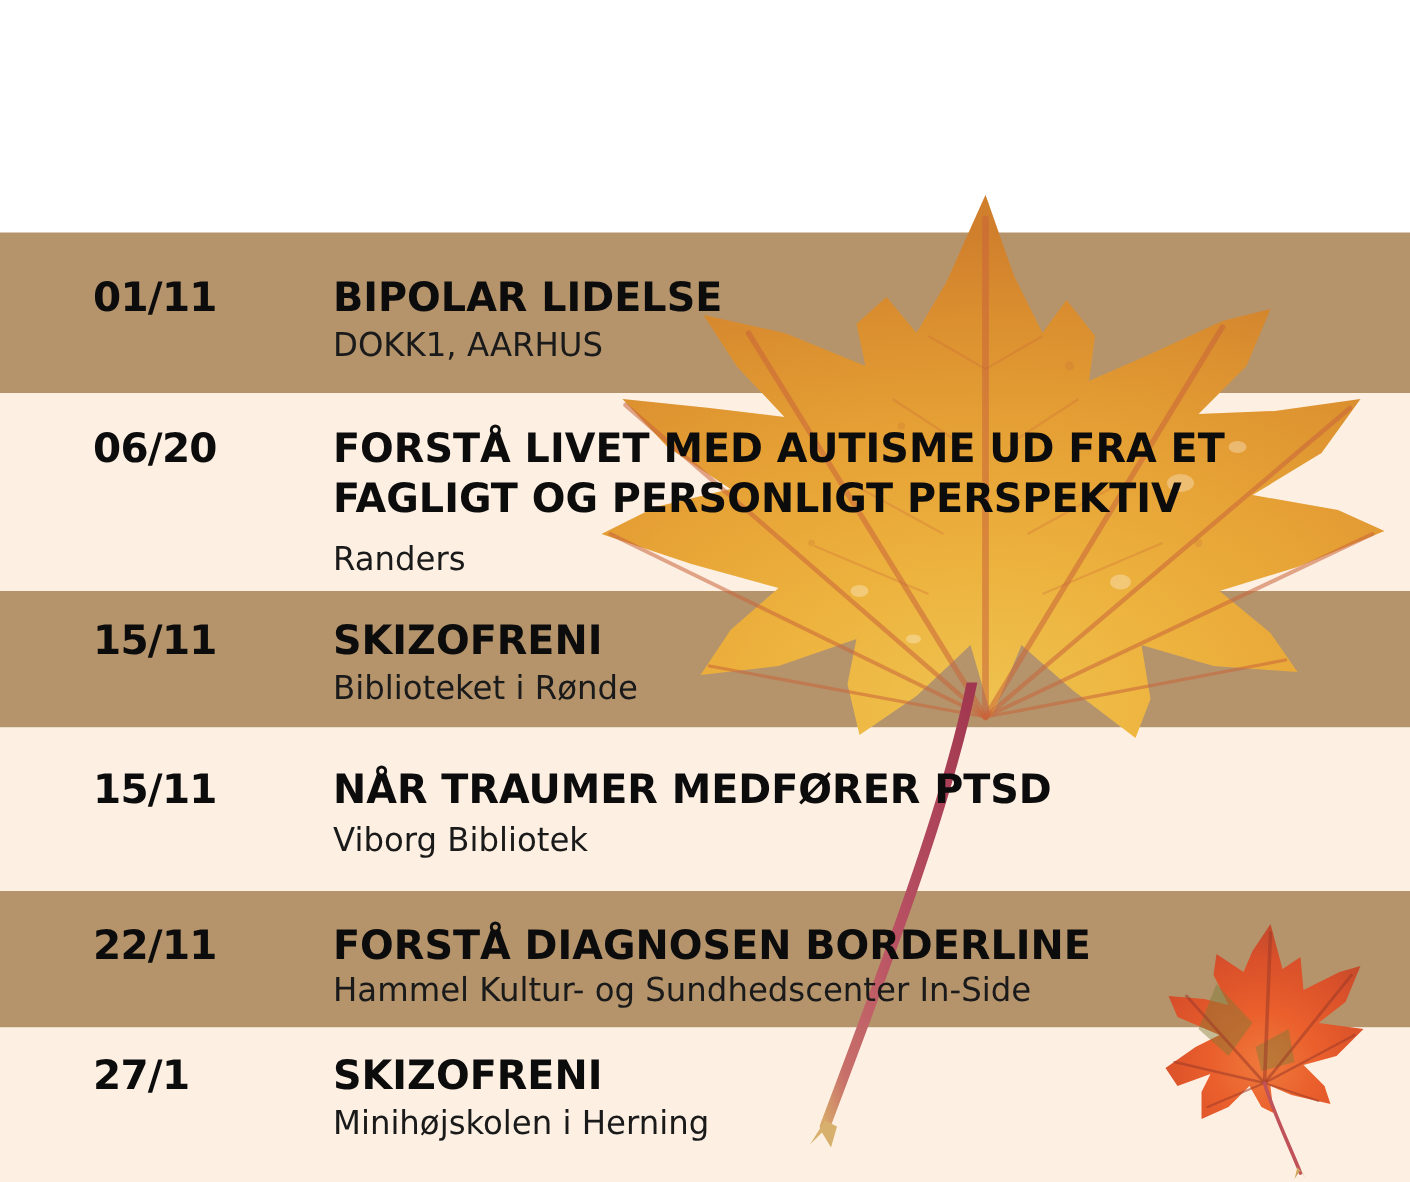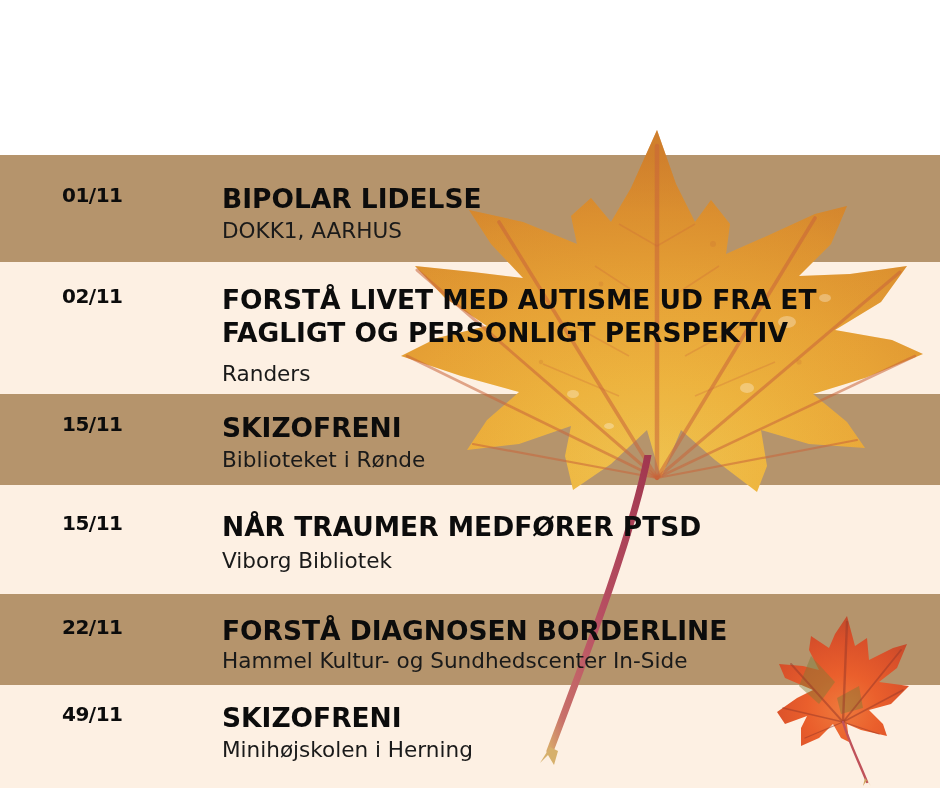--- a/index.html
+++ b/index.html
@@ -64,21 +64,21 @@
 
   
   #text-layer{
     position:absolute;left:0;top:0;width:940px;height:788px;
     z-index:4;
   }
   .entry{position:absolute;left:0;width:940px;}
   .date{
     position:absolute;left:62px;
     font-family:"DejaVu Sans","Liberation Sans", sans-serif;
-    font-size:20px;font-weight:700;color:#0c0c0c;
+    font-size:27px;font-weight:700;color:#0c0c0c;
     letter-spacing:-0.5px;
     white-space:nowrap;
   }
   .title{
     position:absolute;left:222px;
     font-family:"DejaVu Sans","Liberation Sans", sans-serif;
     font-size:27px;font-weight:700;color:#0c0c0c;
     letter-spacing:0px;
     line-height:33px;
     white-space:pre-line;
@@ -241,21 +241,21 @@
 
   <div id="text-layer">
 
     <div class="entry">
       <div class="date" style="top:183px;">01/11</div>
       <div class="title" style="top:182px;">BIPOLAR LIDELSE</div>
       <div class="venue" style="top:218px;">DOKK1, AARHUS</div>
     </div>
 
     <div class="entry">
-      <div class="date" style="top:284px;">02/11</div>
+      <div class="date" style="top:284px;">06/20</div>
       <div class="title" style="top:283px;">FORSTÅ LIVET MED AUTISME UD FRA ET
 FAGLIGT OG PERSONLIGT PERSPEKTIV</div>
       <div class="venue" style="top:361px;">Randers</div>
     </div>
 
     <div class="entry">
       <div class="date" style="top:412px;">15/11</div>
       <div class="title" style="top:411px;">SKIZOFRENI</div>
       <div class="venue" style="top:447px;">Biblioteket i Rønde</div>
     </div>
@@ -266,19 +266,19 @@
       <div class="venue" style="top:548px;">Viborg Bibliotek</div>
     </div>
 
     <div class="entry">
       <div class="date" style="top:615px;">22/11</div>
       <div class="title" style="top:614px;">FORSTÅ DIAGNOSEN BORDERLINE</div>
       <div class="venue" style="top:648px;">Hammel Kultur- og Sundhedscenter In-Side</div>
     </div>
 
     <div class="entry">
-      <div class="date" style="top:702px;">49/11</div>
+      <div class="date" style="top:702px;">27/1</div>
       <div class="title" style="top:701px;">SKIZOFRENI</div>
       <div class="venue" style="top:737px;">Minihøjskolen i Herning</div>
     </div>
 
   </div>
 </div>
 
 </body></html>

